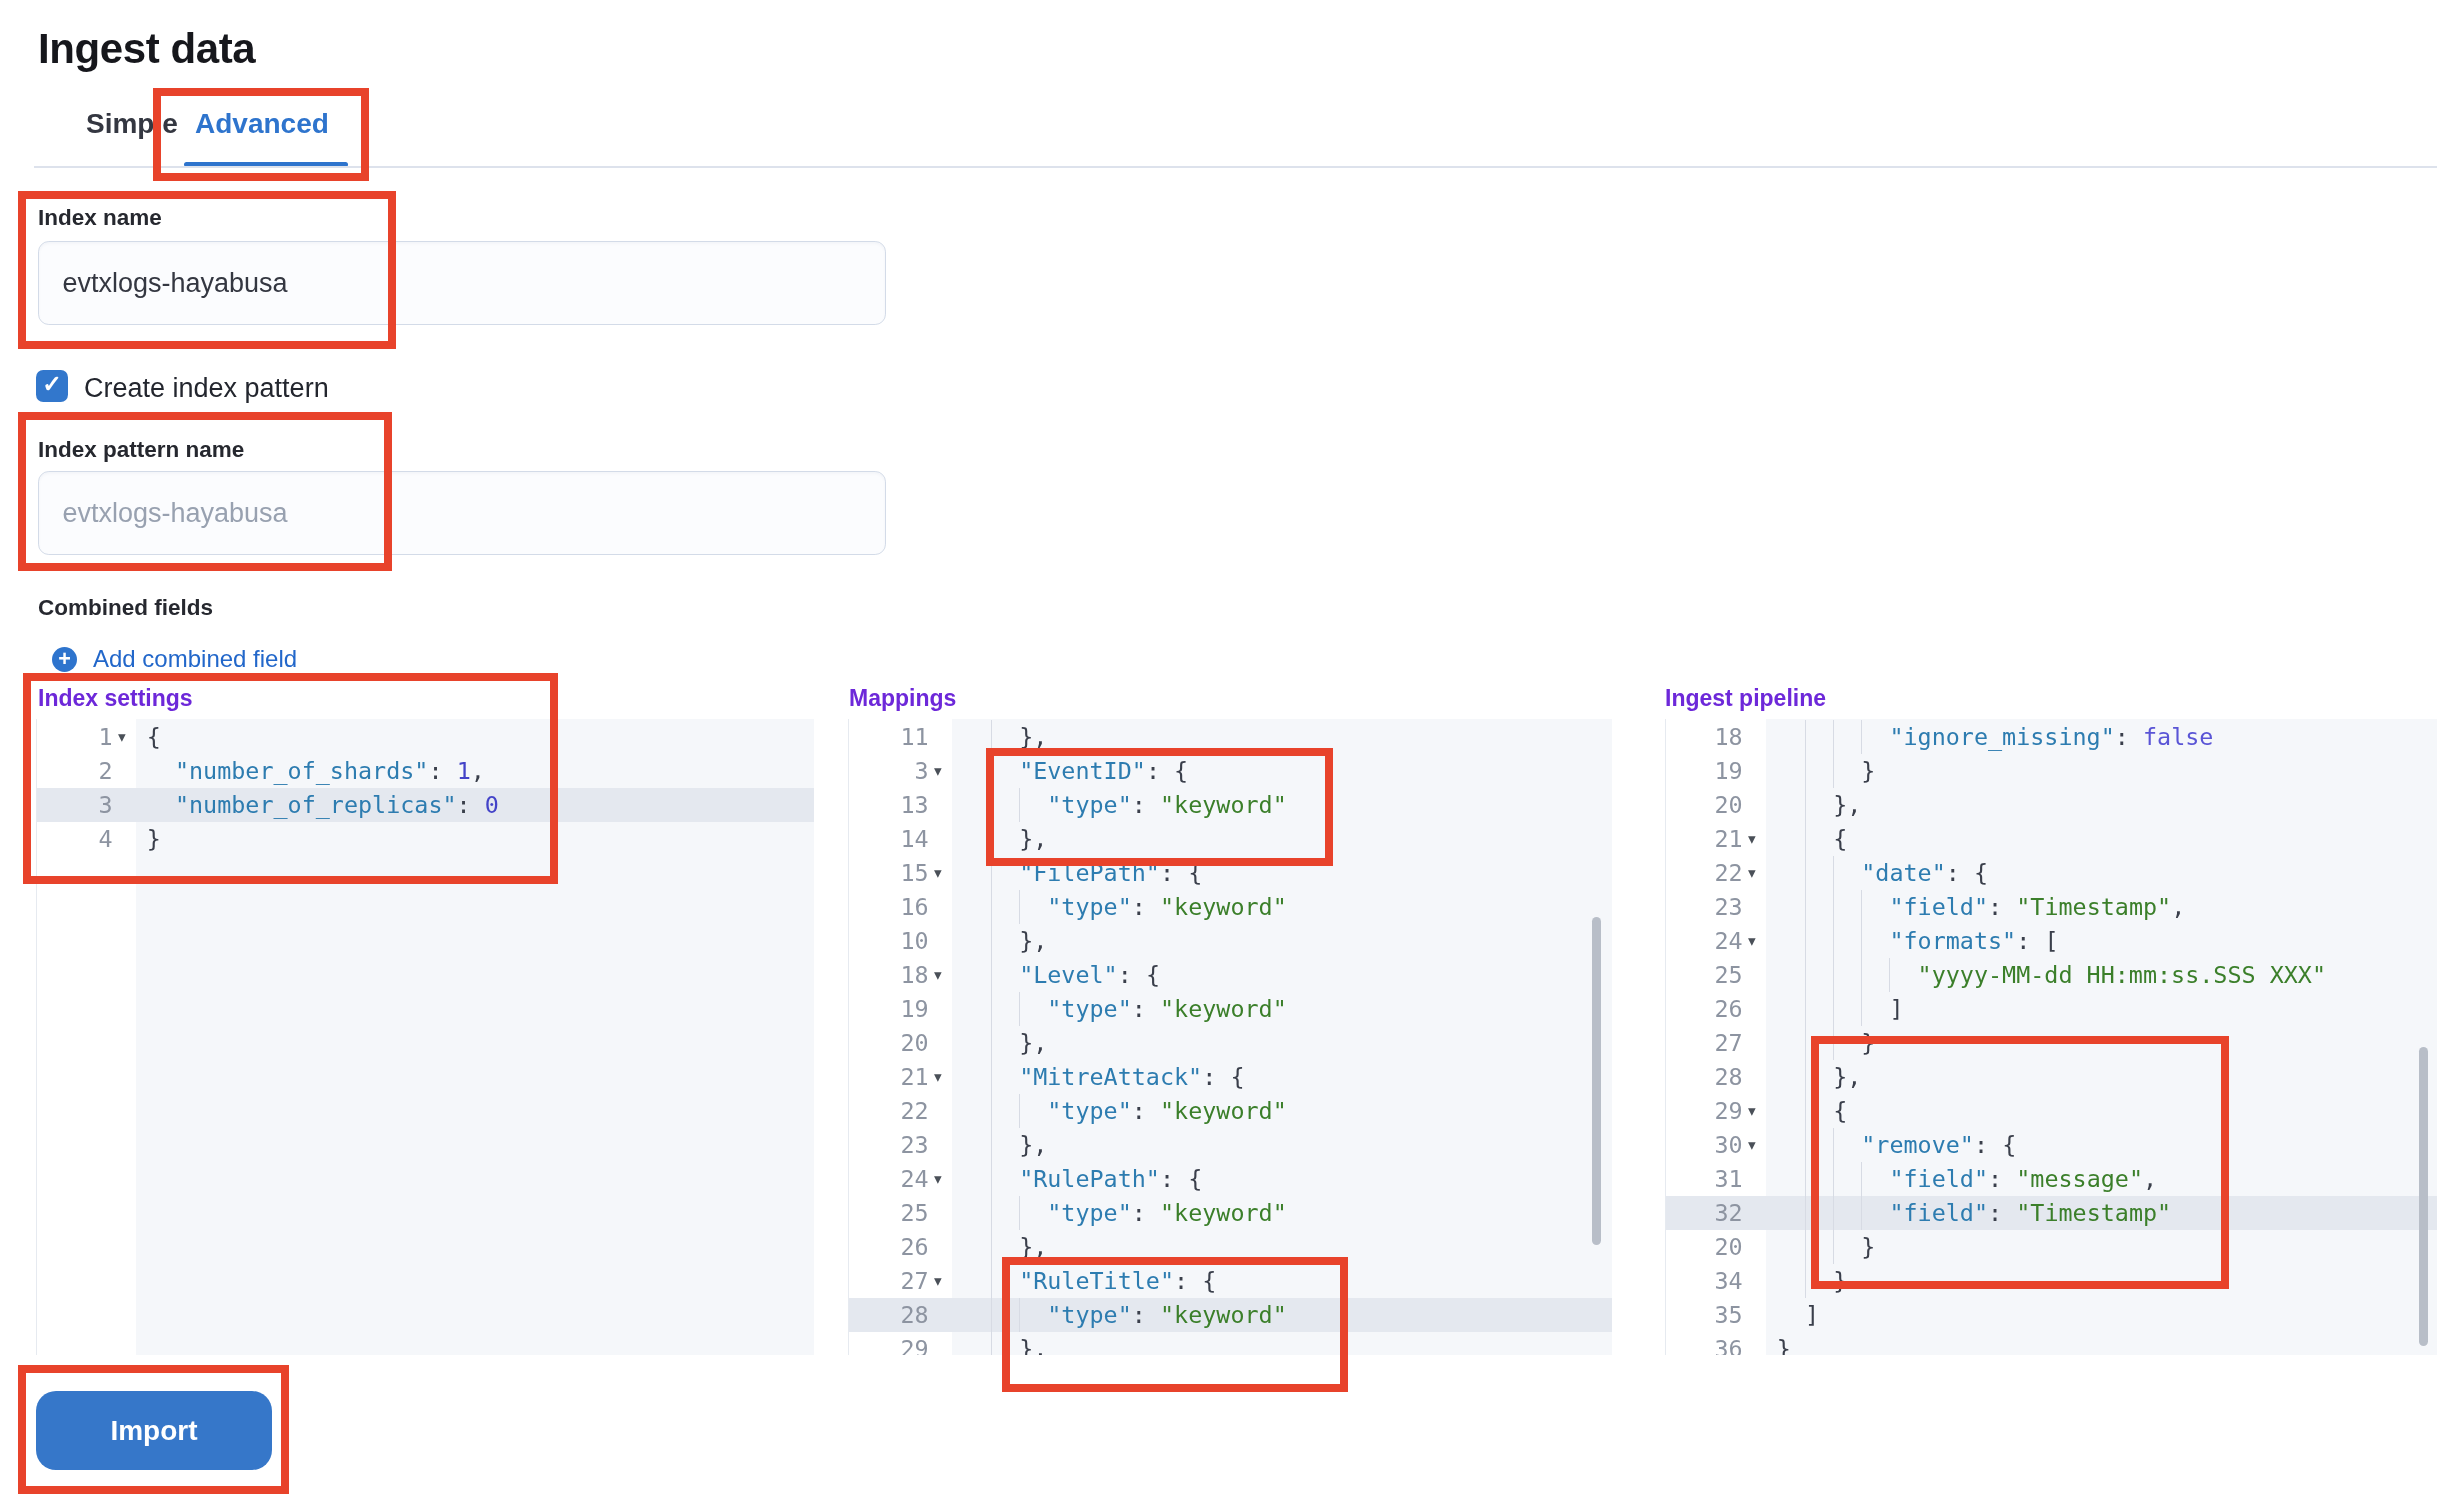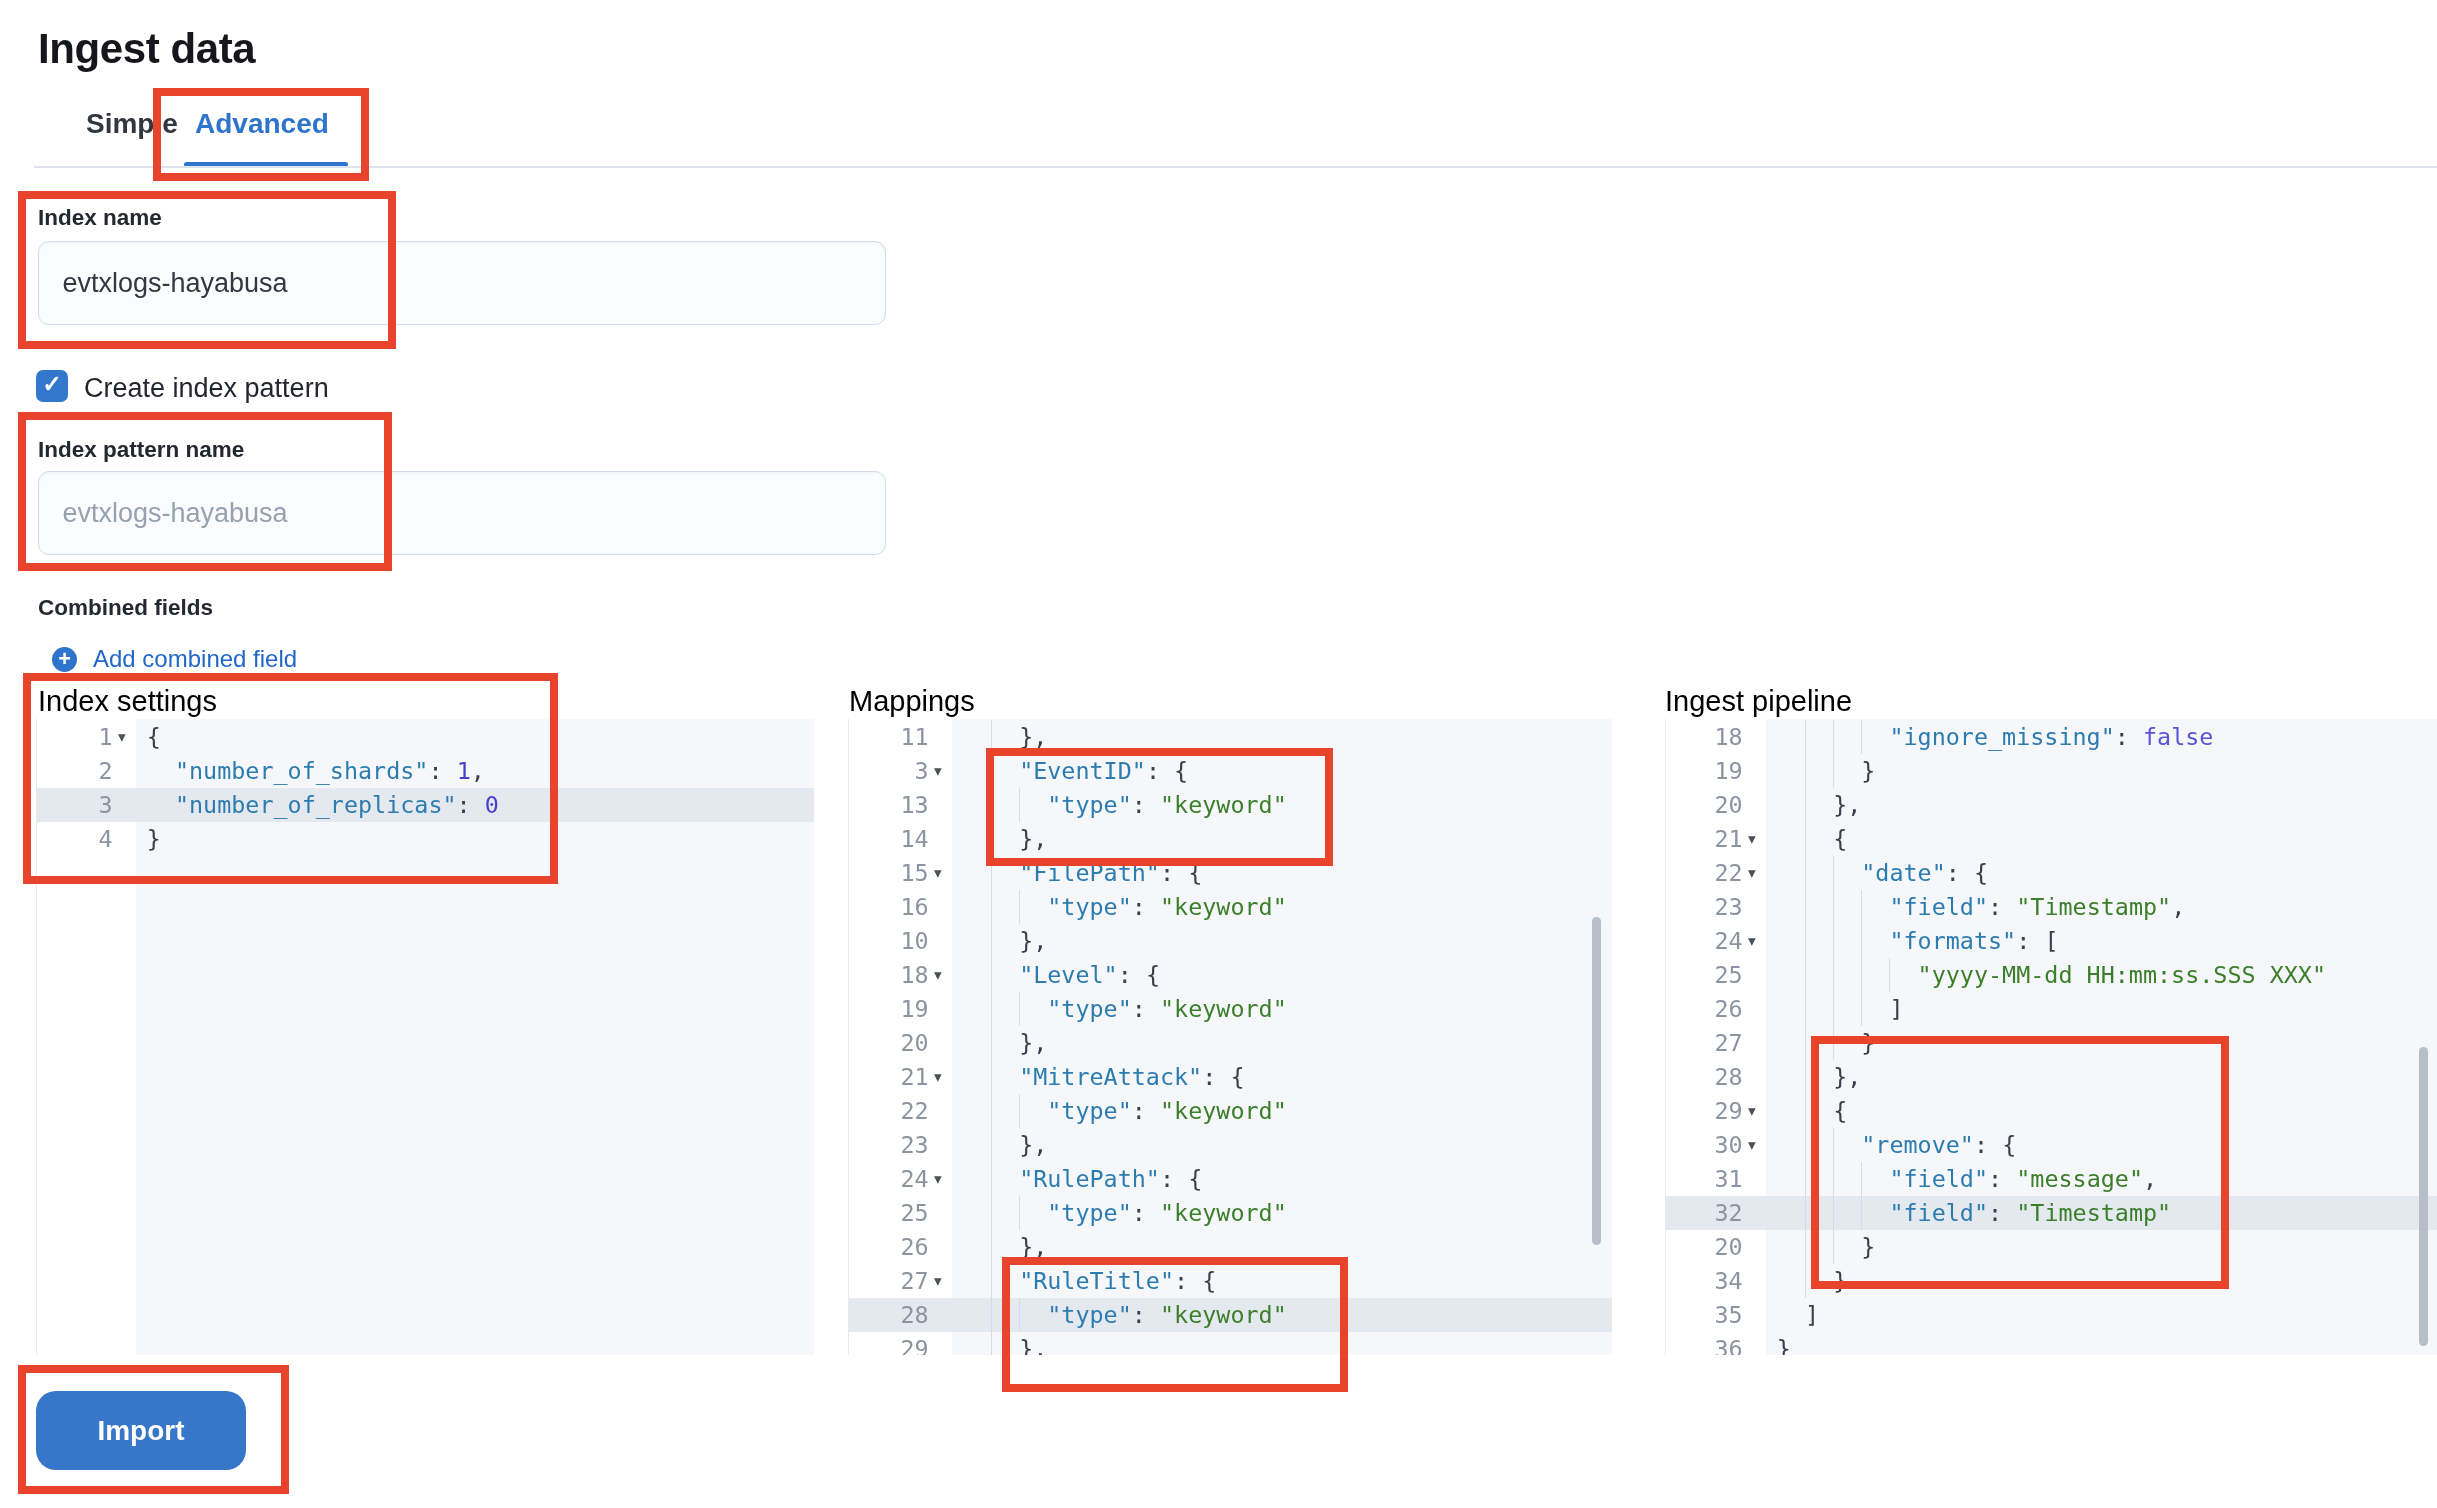--- a/index.html
+++ b/index.html
@@ -36,21 +36,21 @@
   .checkbox { left:36px; top:370px; width:32px; height:32px; background:#3277cc; border-radius:7.2px;
     display:flex; align-items:center; justify-content:center; cursor:pointer; }
   .checkbox .check { color:#fff; font-size:23.4px; font-weight:700; line-height:1; transform:translateY(-0.9px); }
   .checkbox-label { left:84px; top:373px; font-size:27px; color:#23262e; }
 
   .add-row { left:52px; top:645px; display:flex; align-items:center; gap:16px; cursor:pointer; }
   .plus-icon { width:25px; height:25px; border-radius:50%; background:#2e74cd; color:#fff;
     display:flex; align-items:center; justify-content:center; font-size:21.6px; font-weight:700; line-height:1; }
   .add-link { font-size:24px; font-weight:500; color:#2267ca; }
 
-  .editor-label { top:685px; font-size:29px; font-weight:400; color:#000000; }
+  .editor-label { top:685px; font-size:23px; font-weight:700; color:#6d28d9; }
   .lbl-ed-settings { left:38px; }
   .lbl-ed-mappings { left:849px; }
   .lbl-ed-ingest { left:1665px; }
 
   
   .editor {
     top:719px; height:636px; background:#f5f7fa; border-left:0.9px solid #e6eaf0;
     overflow:hidden; font-family:"DejaVu Sans Mono", monospace; font-size:23.4px; cursor:text;
   }
   .editor::before { content:""; position:absolute; left:0; top:0; bottom:0; width:var(--gutw); background:#fff; }
@@ -69,21 +69,21 @@
   .t-p { color:#3a3f4b; }
   #ed-is { left:36px;  width:778px; --gutw:99px; }
   #ed-mp { left:848px; width:764px; --gutw:103px; }
   #ed-ip { left:1665px; width:773px; --gutw:100px; }
   .scroll-thumb { position:absolute; width:9px; border-radius:4.5px; background:#b8bec8; }
   .mp-thumb { left:743px; top:198px; height:328px; }
   .ip-thumb { left:753px; top:328px; height:299px; }
 
   
   .import-btn {
-    left:36px; top:1391px; width:210px; height:79px; background:#3677c9; border:none; border-radius:20px;
+    left:36px; top:1391px; width:236px; height:79px; background:#3677c9; border:none; border-radius:20px;
     color:#fff; font-family:"Liberation Sans",sans-serif; font-size:28px; font-weight:600; cursor:pointer;
     display:flex; align-items:center; justify-content:center;
   }
 
   
   .anno { position:absolute; border:8px solid #e8432b; pointer-events:none; z-index:50; }
   .anno-1 { left:153px;  top:88px;   width:216px; height:93px; }
   .anno-2 { left:18px;   top:191px;  width:378px; height:158px; }
   .anno-3 { left:18px;   top:412px;  width:374px; height:159px; }
   .anno-4 { left:23.4px;   top:673px;  width:535px; height:211px; }

